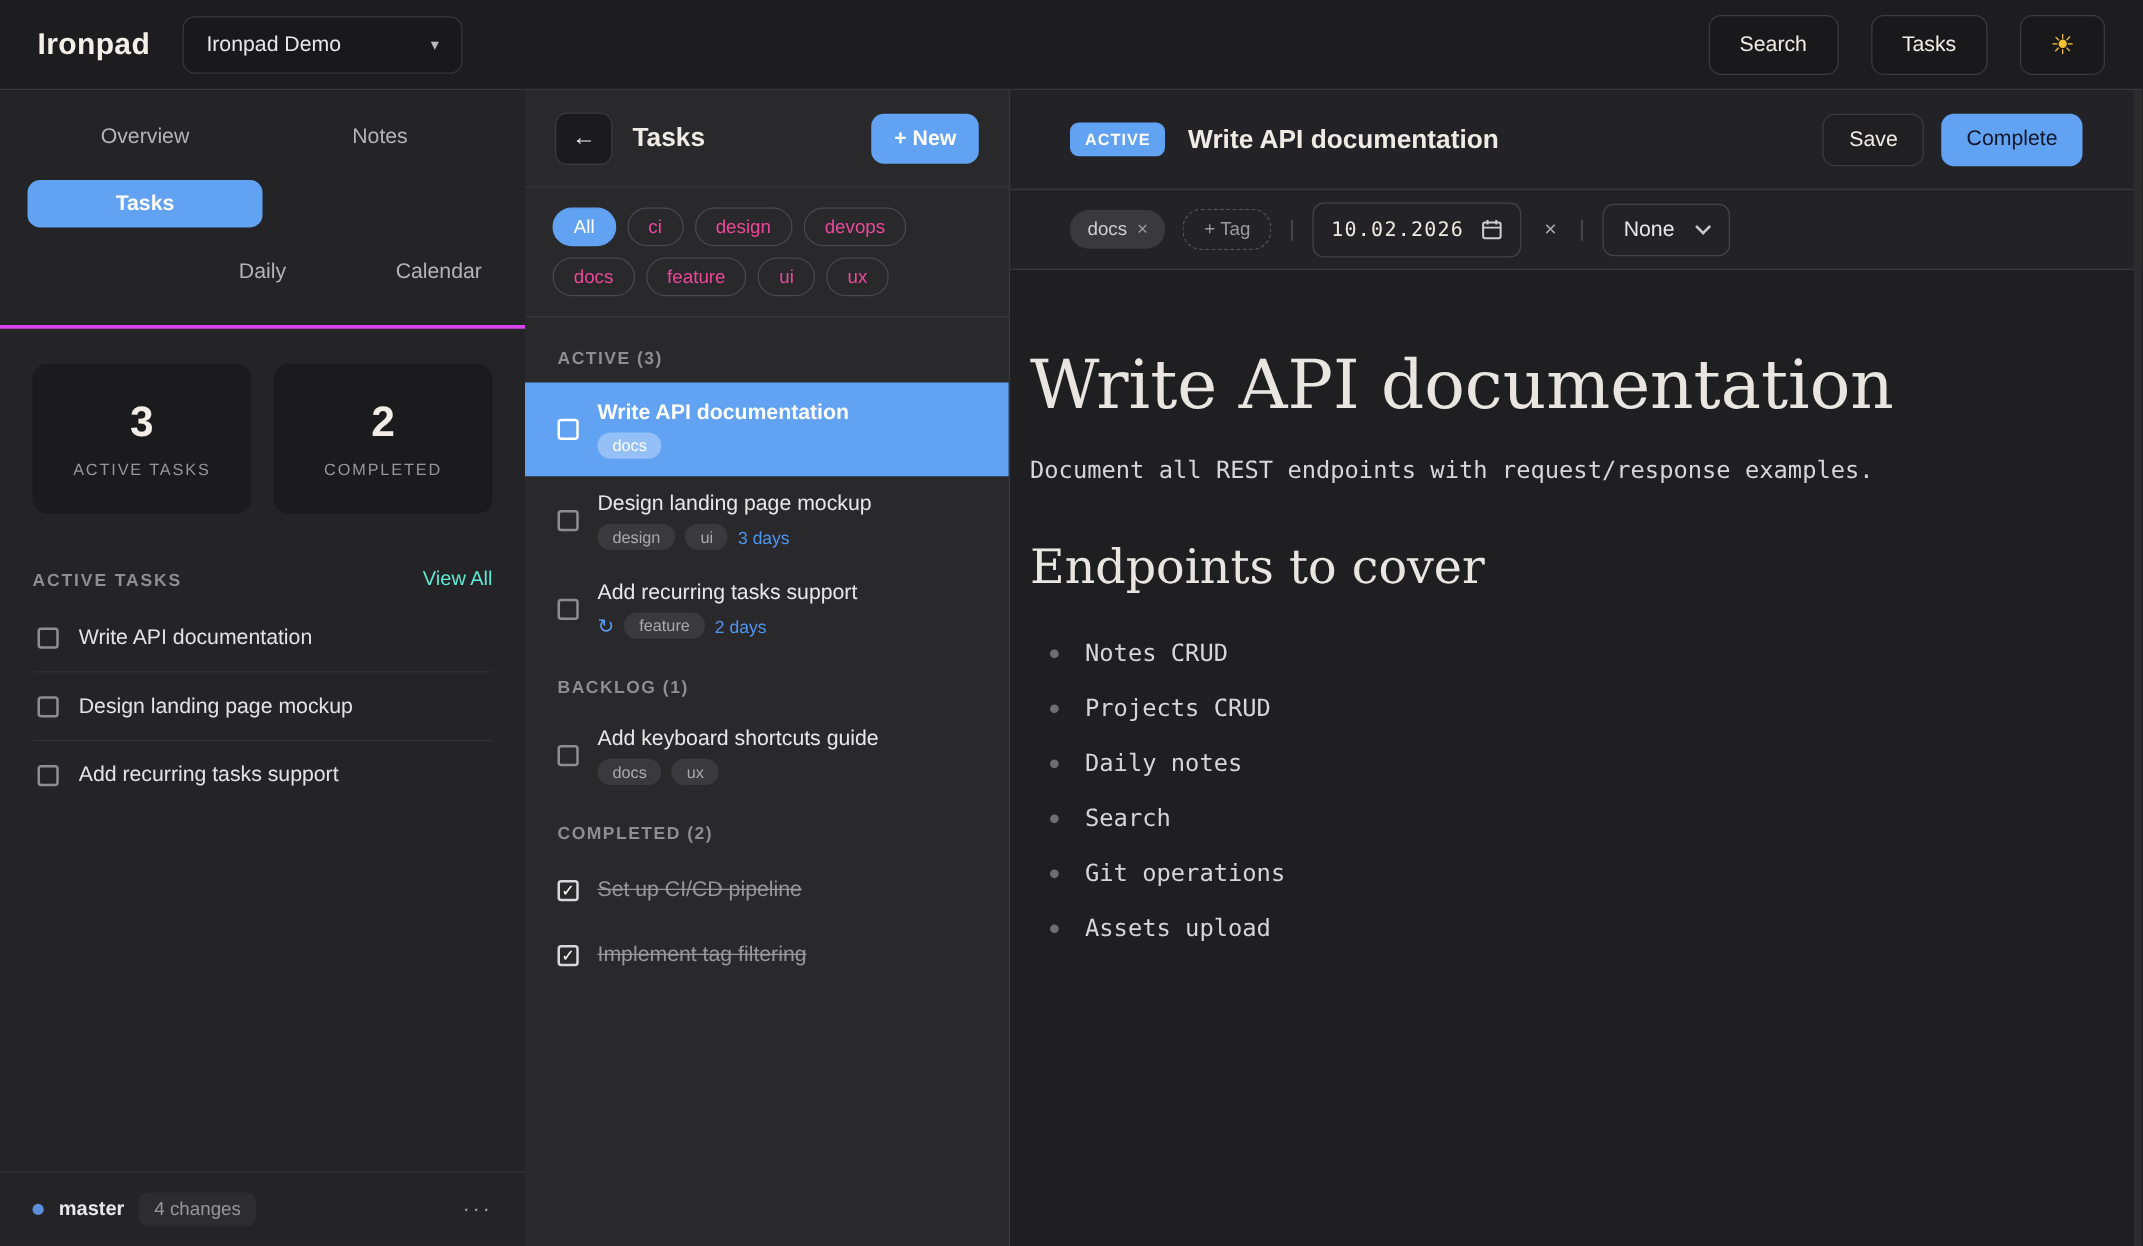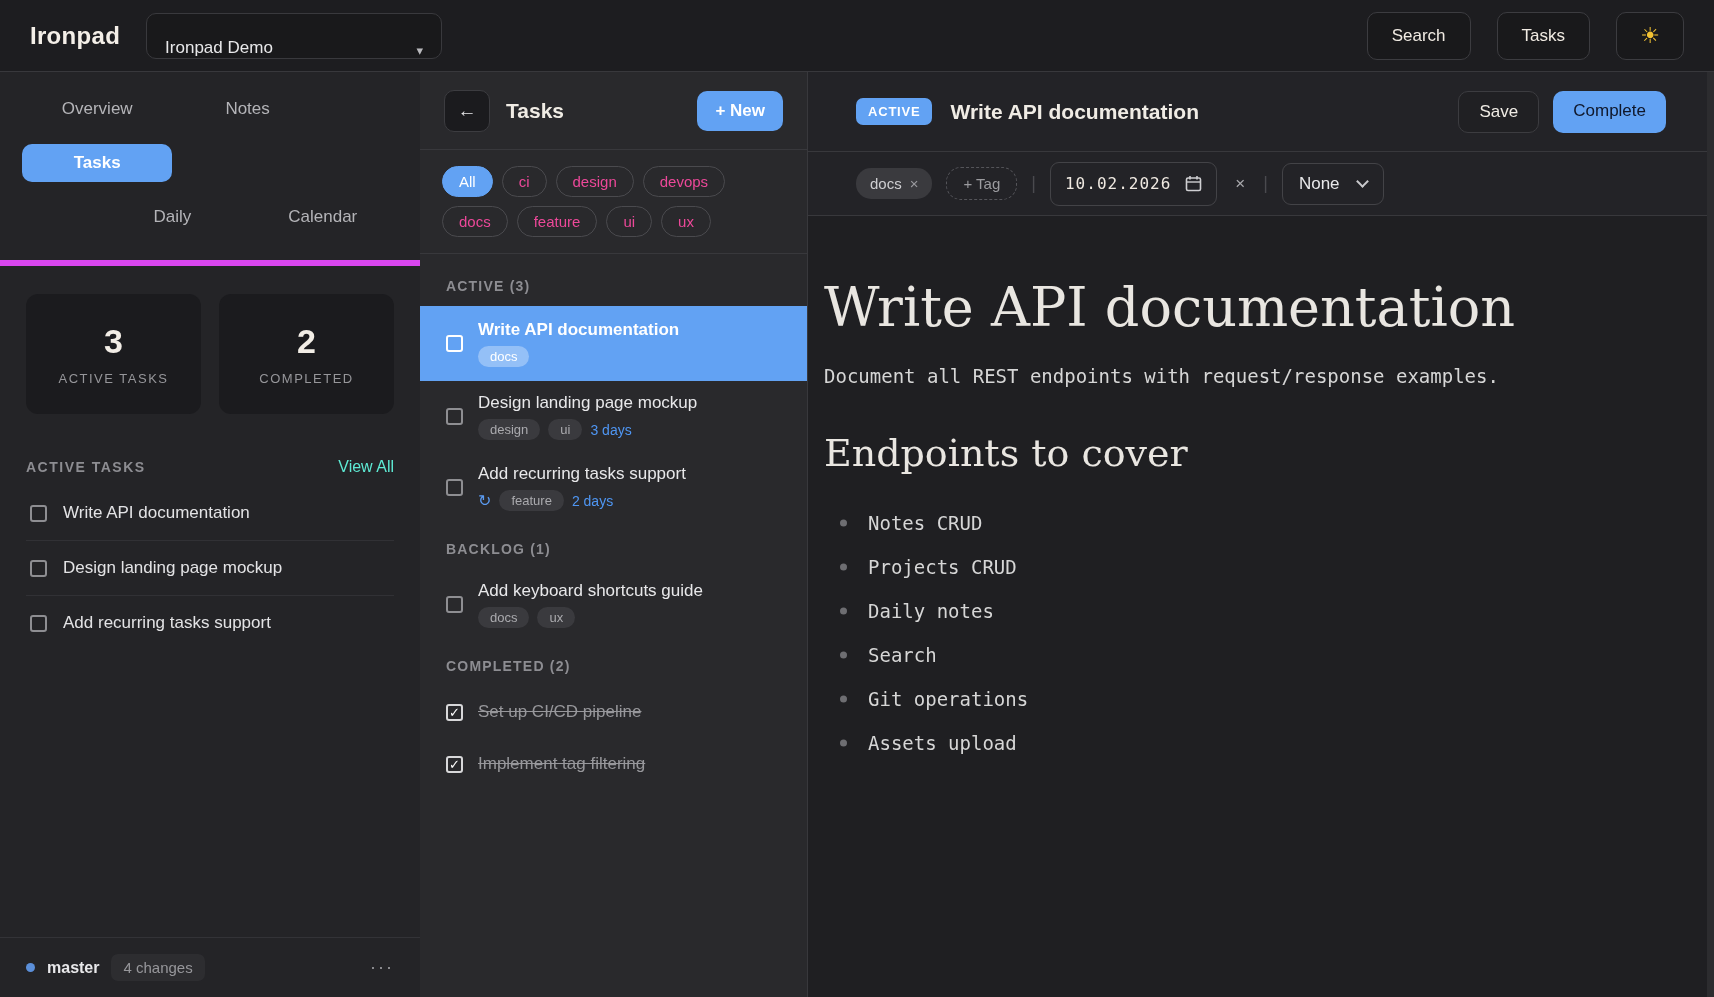--- a/index.html
+++ b/index.html
@@ -10,42 +10,42 @@
     display:flex; flex-direction:column;
   }
   
   .topbar {
     height:72px; flex:0 0 72px; background:#1d1d20;
     border-bottom:1px solid #38383c;
     display:flex; align-items:center; padding:0 30px; gap:26px;
   }
   .logo { font-size:24px; font-weight:bold; color:#f4efe8; letter-spacing:.3px; }
   .project-select {
-    width:296px; height:46px; background:#19191b; border:1px solid #39393d;
-    border-radius:10px; display:flex; align-items:flex-end; padding:0 18px;
+    width:224px; height:46px; background:#19191b; border:1px solid #39393d;
+    border-radius:10px; display:flex; align-items:center; padding:0 18px;
     font-size:17px; color:#e8e8ea; cursor:pointer;
   }
   .project-select .caret { margin-left:auto; font-size:13px; color:#b9b9bd; }
   .topbar .spacer { flex:1; }
   .btn-dark {
     height:48px; background:#19191b; border:1px solid #3c3c40; border-radius:10px;
     color:#f1ebe3; font-size:17px; padding:0 24px; display:flex; align-items:center;
     justify-content:center; cursor:pointer;
   }
   .theme-btn { width:68px; padding:0; font-size:22px; color:#f2c233; }
   
   .main { flex:1; display:flex; min-height:0; }
   
   .sidebar {
     width:420px; flex:0 0 420px; background:#242427; position:relative;
     display:flex; flex-direction:column;
   }
   .nav-tabs {
-    display:grid; grid-template-columns:repeat(5,1fr); row-gap:16px;
-    padding:18px 22px 24px; border-bottom:6px solid #d946ef; align-items:center;
+    display:grid; grid-template-columns:repeat(4,1fr); row-gap:16px;
+    padding:18px 22px 24px; border-bottom:3px solid #d946ef; align-items:center;
   }
   .nav-tab {
     grid-column:span 2; text-align:center; font-size:17px; color:#b4b4b8;
     padding:9px 0; cursor:pointer;
   }
   .nav-tab.r2a { grid-column:2 / span 2; }
   .nav-tab.r2b { grid-column:4 / span 2; }
   .nav-tab.active {
     background:#62a2f3; color:#ffffff; border-radius:10px; font-weight:bold;
   }

